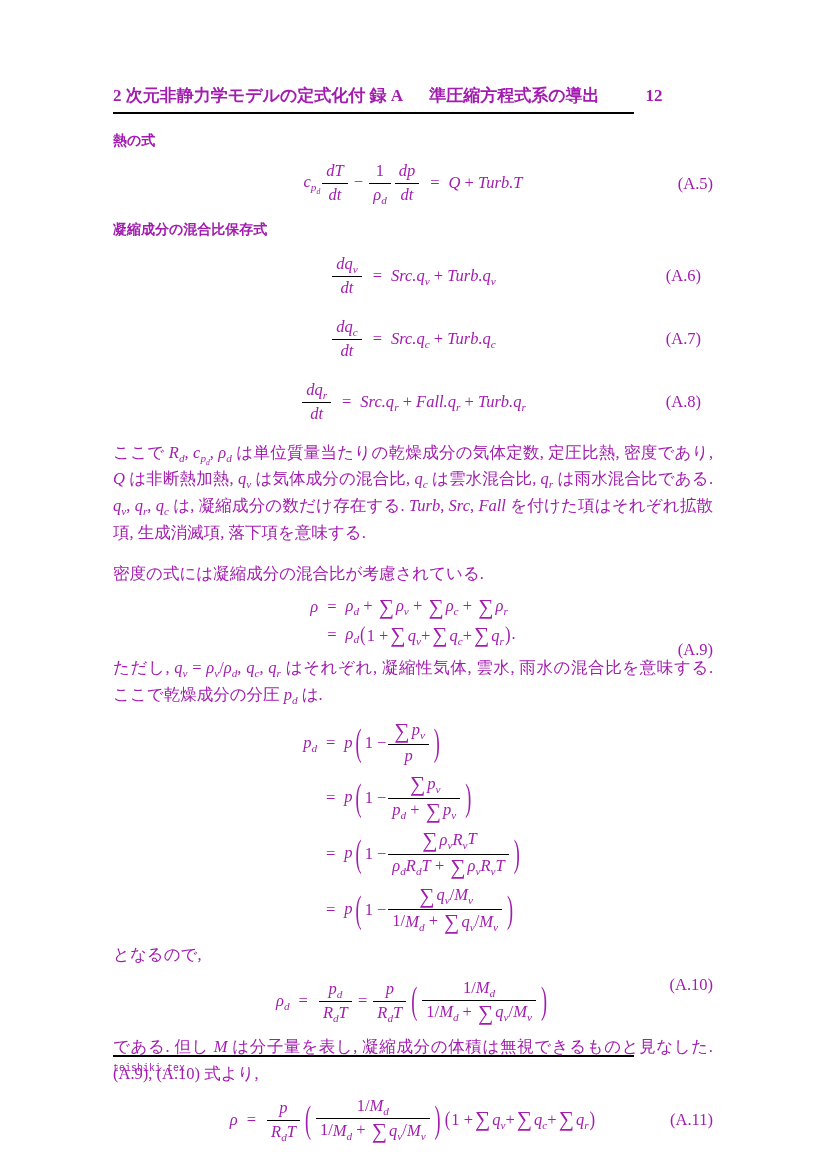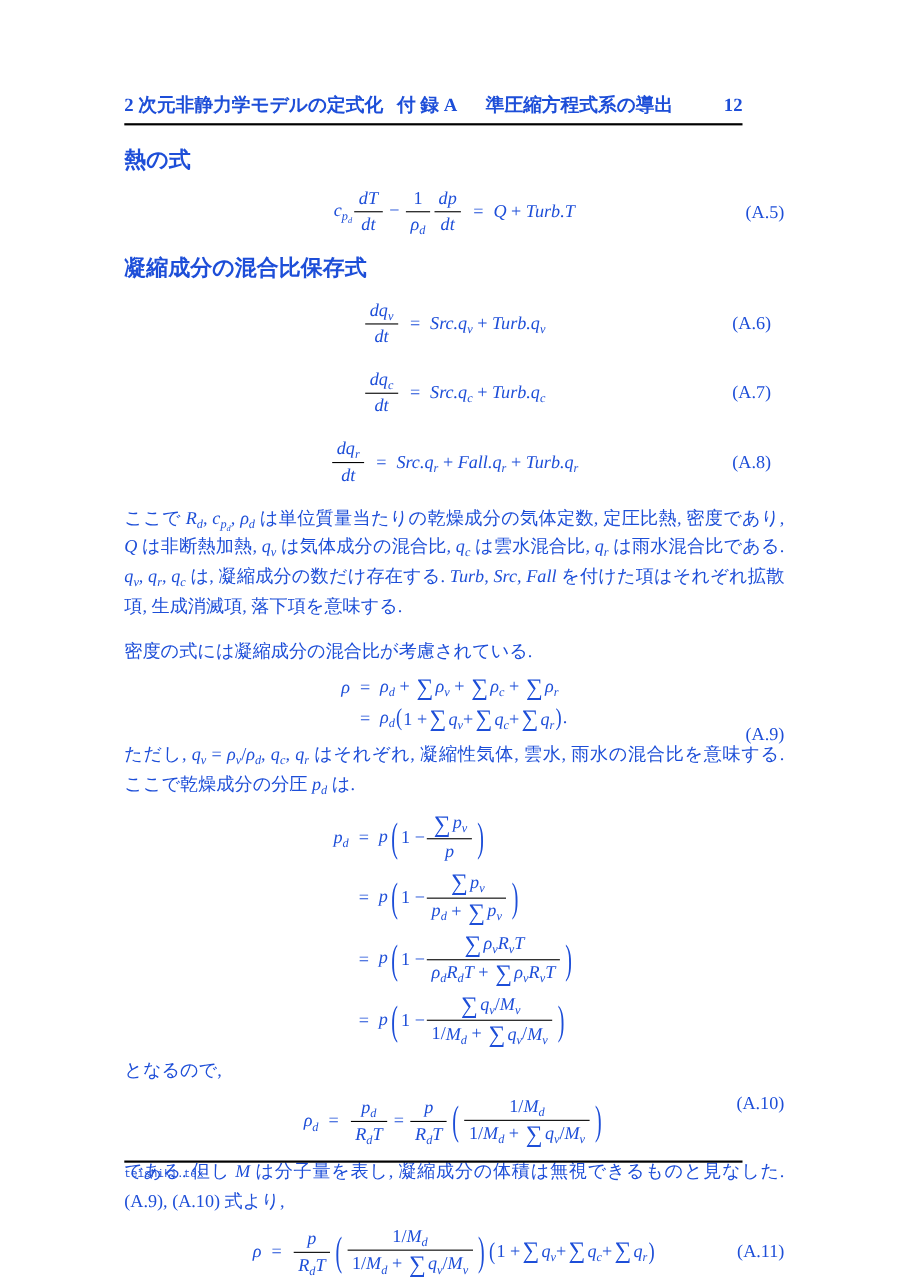--- a/index.html
+++ b/index.html
@@ -1,34 +1,34 @@
 <!DOCTYPE html>
 <html><head>
 <meta charset="utf-8">
 <style>
   html,body{margin:0;padding:0;background:#ffffff;}
   .page{
     position:relative;width:748px;height:1169px;background:#ffffff;overflow:hidden;
-    color:#1d4ed8;font-family:"Liberation Serif","DejaVu Serif",serif;font-size:16.5px;padding-left:41px;
+    color:#a21caf;font-family:"Liberation Serif","DejaVu Serif",serif;font-size:16.5px;
   }
   
   .runhead{
     position:absolute;left:113px;right:114px;top:84px;
     display:flex;justify-content:space-between;align-items:baseline;
     padding-bottom:5px;border-bottom:2px solid #000;
     font-weight:bold;font-size:17px;white-space:nowrap;
   }
   .rh-right{display:flex;align-items:baseline;}
   .rh-apx-title{margin-left:26px;}
   .rh-pageno{margin-left:46px;}
   
   .content{position:absolute;left:113px;top:112px;width:600px;}
   h3.heading{
     font-family:"Liberation Sans","DejaVu Sans",sans-serif;
-    font-weight:bold;font-size:20px;margin:0;
+    font-weight:bold;font-size:14px;margin:0;
   }
   #hd-heat{margin-top:20px;}
   #hd-mix{margin-top:12px;}
   p.para{margin:0;text-align:justify;line-height:1.62;}
   #par-1{margin-top:12px;}
   #par-2{margin-top:14px;}
   #par-3{margin-top:4px;}
   #par-4{margin-top:4px;}
   #par-5{margin-top:4px;}
   

